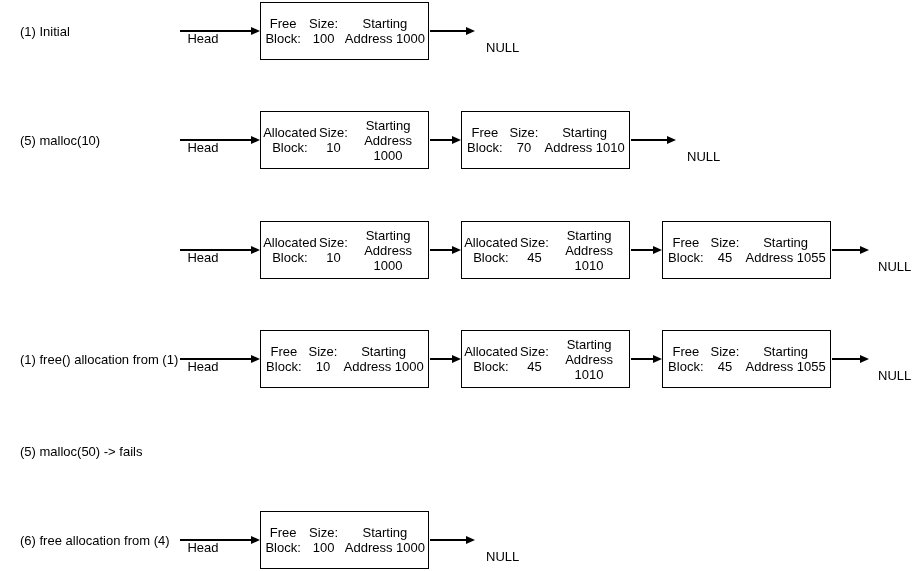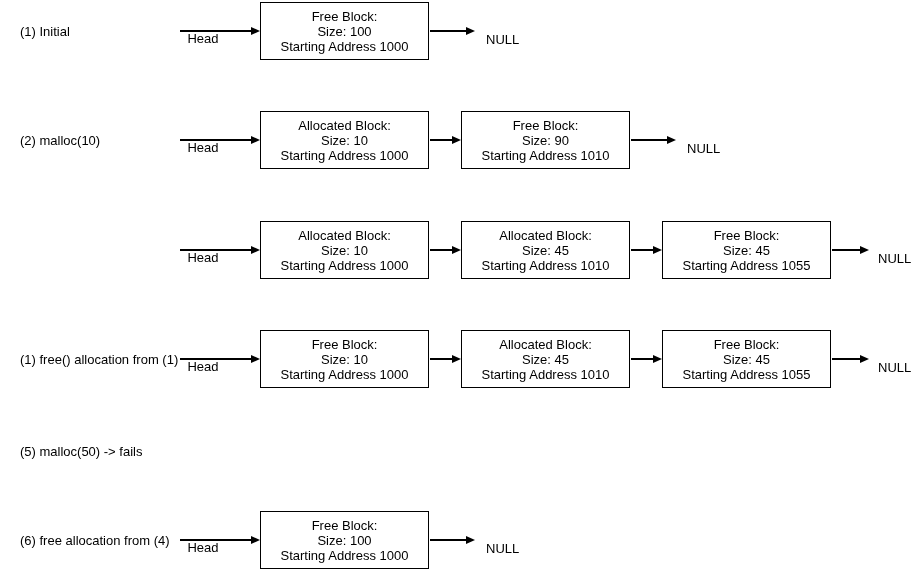--- a/index.html
+++ b/index.html
@@ -11,30 +11,30 @@
   .step-label{
     position:absolute;left:20px;top:0;height:58px;display:flex;align-items:center;
     white-space:nowrap;
   }
   .head-label{
     position:absolute;left:180px;width:46px;bottom:14px;text-align:center;line-height:15px;
   }
   .node{
     position:absolute;top:0;width:169px;height:58px;box-sizing:border-box;
     border:1.3px solid #000000;background:#ffffff;
-    display:flex;flex-direction:column;justify-content:center;align-items:center;
+    display:flex;flex-direction:row;justify-content:center;align-items:center;
     text-align:center;line-height:15px;
   }
   .arrow{position:absolute;top:28px;height:1.5px;background:#000000;}
   .arrow::after{
     content:"";position:absolute;right:-9px;top:50%;transform:translateY(-50%);
     width:0;height:0;border-left:9px solid #000000;
     border-top:4.5px solid transparent;border-bottom:4.5px solid transparent;
   }
-  .null-label{position:absolute;top:8px;height:58px;display:flex;align-items:center;white-space:nowrap;}
+  .null-label{position:absolute;top:16px;height:58px;display:flex;align-items:center;white-space:nowrap;}
   
   .n1{left:260px}.n2{left:461px}.n3{left:662px}
   .a-head{left:180px;width:71px}
   .a-link1{left:430px;width:22px}
   .a-link2{left:631px;width:22px}
   .a-null-1{left:430px;width:36px}
   .a-null-2{left:631px;width:36px}
   .a-null-3{left:832px;width:28px}
   .nul-1{left:486px}.nul-2{left:687px}.nul-3{left:878px}
 </style>
@@ -50,32 +50,32 @@
     <div class="node n1">
       <div>Free Block:</div>
       <div>Size: 100</div>
       <div>Starting Address 1000</div>
     </div>
     <div class="arrow a-null-1"></div>
     <div class="null-label nul-1">NULL</div>
   </div>
 
   <div class="row" style="top:111px">
-    <div class="step-label">(2) malloc(10)</div>
+    <div class="step-label">(5) malloc(10)</div>
     <div class="head-label">Head</div>
     <div class="arrow a-head"></div>
     <div class="node n1">
       <div>Allocated Block:</div>
       <div>Size: 10</div>
       <div>Starting Address 1000</div>
     </div>
     <div class="arrow a-link1"></div>
     <div class="node n2">
       <div>Free Block:</div>
-      <div>Size: 90</div>
+      <div>Size: 70</div>
       <div>Starting Address 1010</div>
     </div>
     <div class="arrow a-null-2"></div>
     <div class="null-label nul-2">NULL</div>
   </div>
 
   <div class="row" style="top:221px">
     <div class="head-label">Head</div>
     <div class="arrow a-head"></div>
     <div class="node n1">

